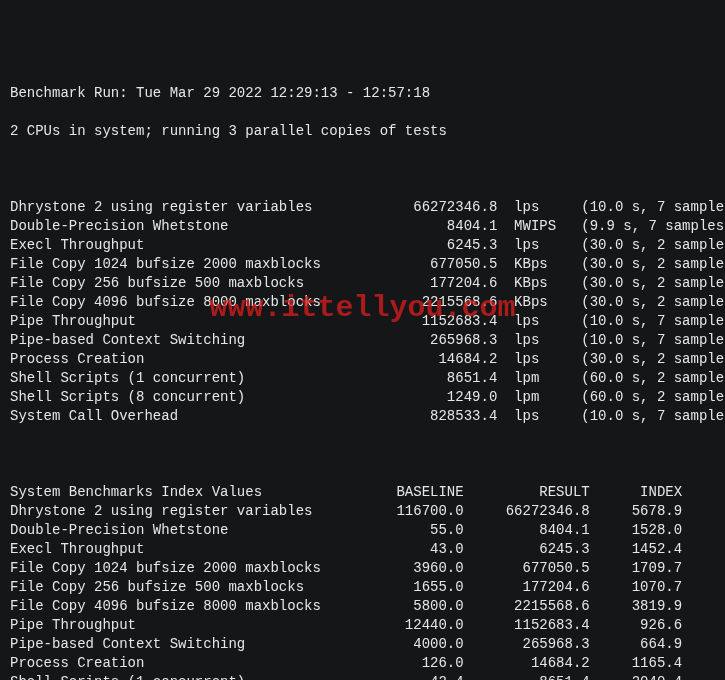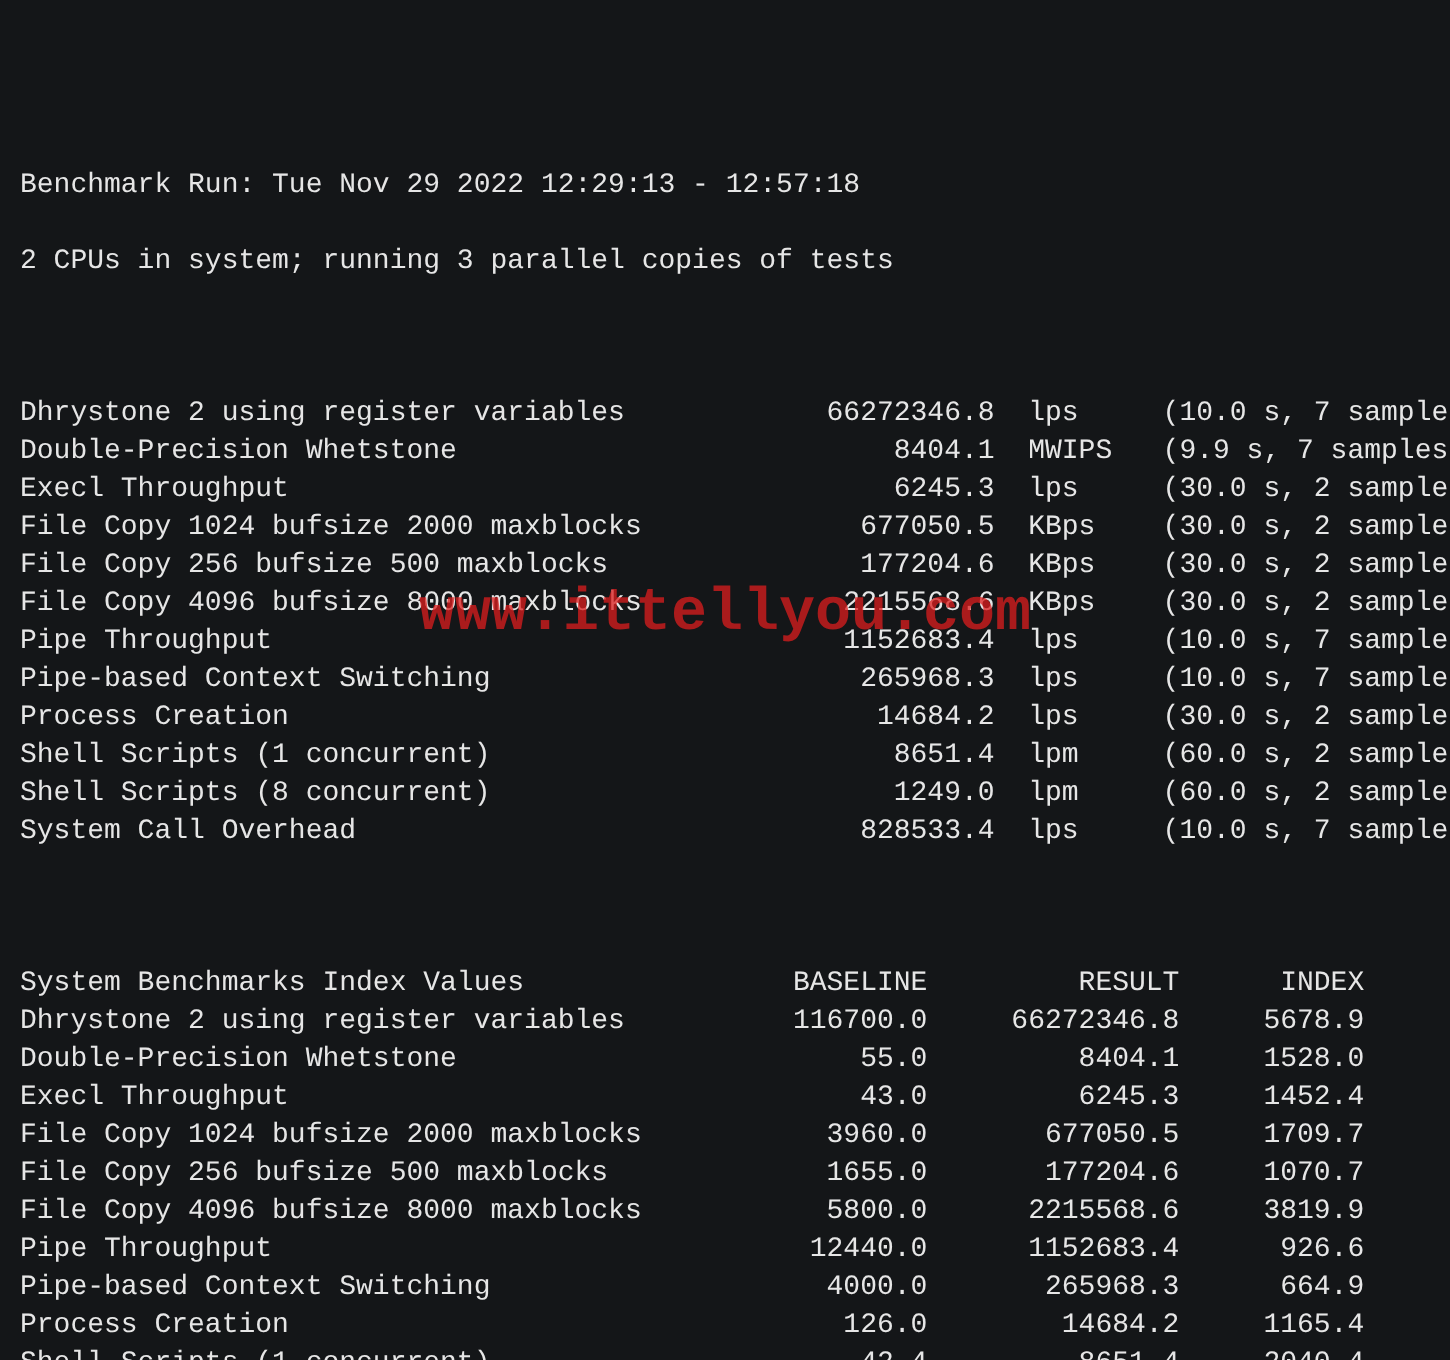--- a/index.html
+++ b/index.html
@@ -33,21 +33,21 @@
     letter-spacing: 0px;
     pointer-events: none;
     white-space: nowrap;
   }
 </style>
 </head>
 <body>
 
 
 
-<div class="row">Benchmark Run: Tue Nov 29 2022 12:29:13 - 12:57:18</div>
+<div class="row">Benchmark Run: Tue Mar 29 2022 12:29:13 - 12:57:18</div>
 <div class="row">2 CPUs in system; running 3 parallel copies of tests</div>
 <div class="row"> </div>
 <div id="results-block"><div class="row">Dhrystone 2 using register variables            66272346.8  lps     (10.0 s, 7 samples)</div><div class="row">Double-Precision Whetstone                          8404.1  MWIPS   (9.9 s, 7 samples)</div><div class="row">Execl Throughput                                    6245.3  lps     (30.0 s, 2 samples)</div><div class="row">File Copy 1024 bufsize 2000 maxblocks             677050.5  KBps    (30.0 s, 2 samples)</div><div class="row">File Copy 256 bufsize 500 maxblocks               177204.6  KBps    (30.0 s, 2 samples)</div><div class="row">File Copy 4096 bufsize 8000 maxblocks            2215568.6  KBps    (30.0 s, 2 samples)</div><div class="row">Pipe Throughput                                  1152683.4  lps     (10.0 s, 7 samples)</div><div class="row">Pipe-based Context Switching                      265968.3  lps     (10.0 s, 7 samples)</div><div class="row">Process Creation                                   14684.2  lps     (30.0 s, 2 samples)</div><div class="row">Shell Scripts (1 concurrent)                        8651.4  lpm     (60.0 s, 2 samples)</div><div class="row">Shell Scripts (8 concurrent)                        1249.0  lpm     (60.0 s, 2 samples)</div><div class="row">System Call Overhead                              828533.4  lps     (10.0 s, 7 samples)</div></div>
 <div class="row"> </div>
 <div id="index-block"><div class="row">System Benchmarks Index Values                BASELINE         RESULT      INDEX</div><div class="row">Dhrystone 2 using register variables          116700.0     66272346.8     5678.9</div><div class="row">Double-Precision Whetstone                        55.0         8404.1     1528.0</div><div class="row">Execl Throughput                                  43.0         6245.3     1452.4</div><div class="row">File Copy 1024 bufsize 2000 maxblocks           3960.0       677050.5     1709.7</div><div class="row">File Copy 256 bufsize 500 maxblocks             1655.0       177204.6     1070.7</div><div class="row">File Copy 4096 bufsize 8000 maxblocks           5800.0      2215568.6     3819.9</div><div class="row">Pipe Throughput                                12440.0      1152683.4      926.6</div><div class="row">Pipe-based Context Switching                    4000.0       265968.3      664.9</div><div class="row">Process Creation                                 126.0        14684.2     1165.4</div><div class="row">Shell Scripts (1 concurrent)                      42.4         8651.4     2040.4</div></div>
 
 
 
 
 

